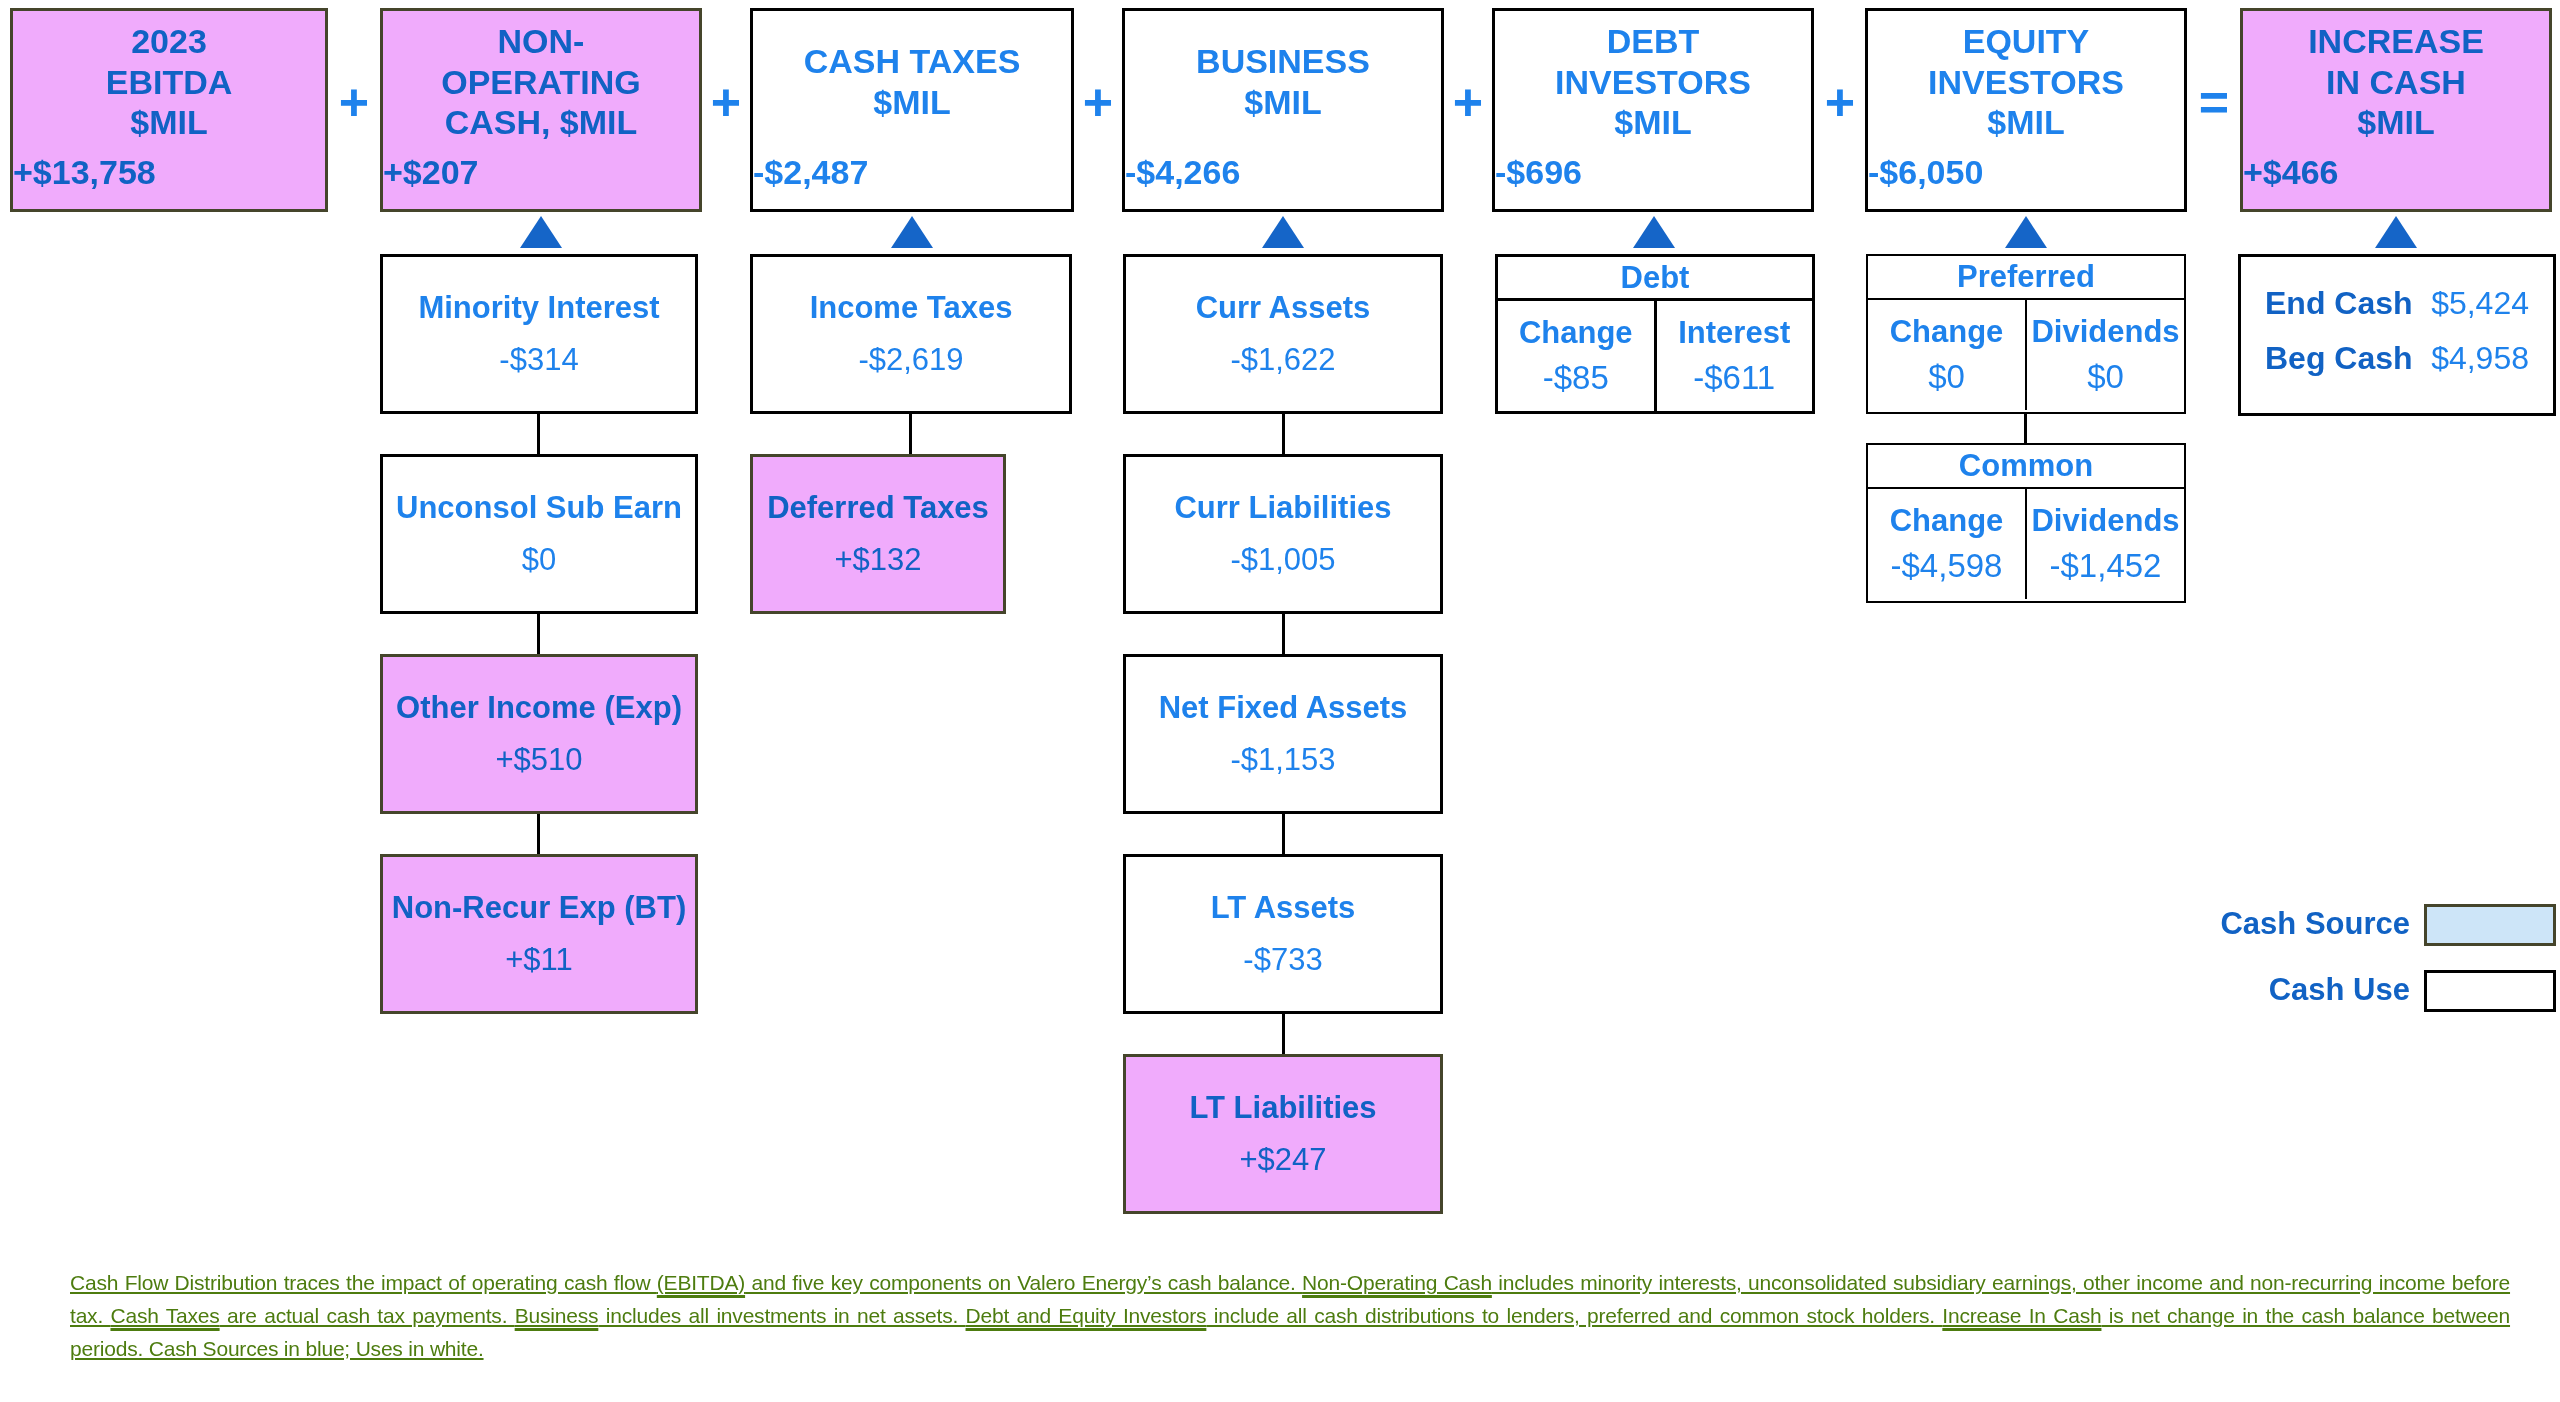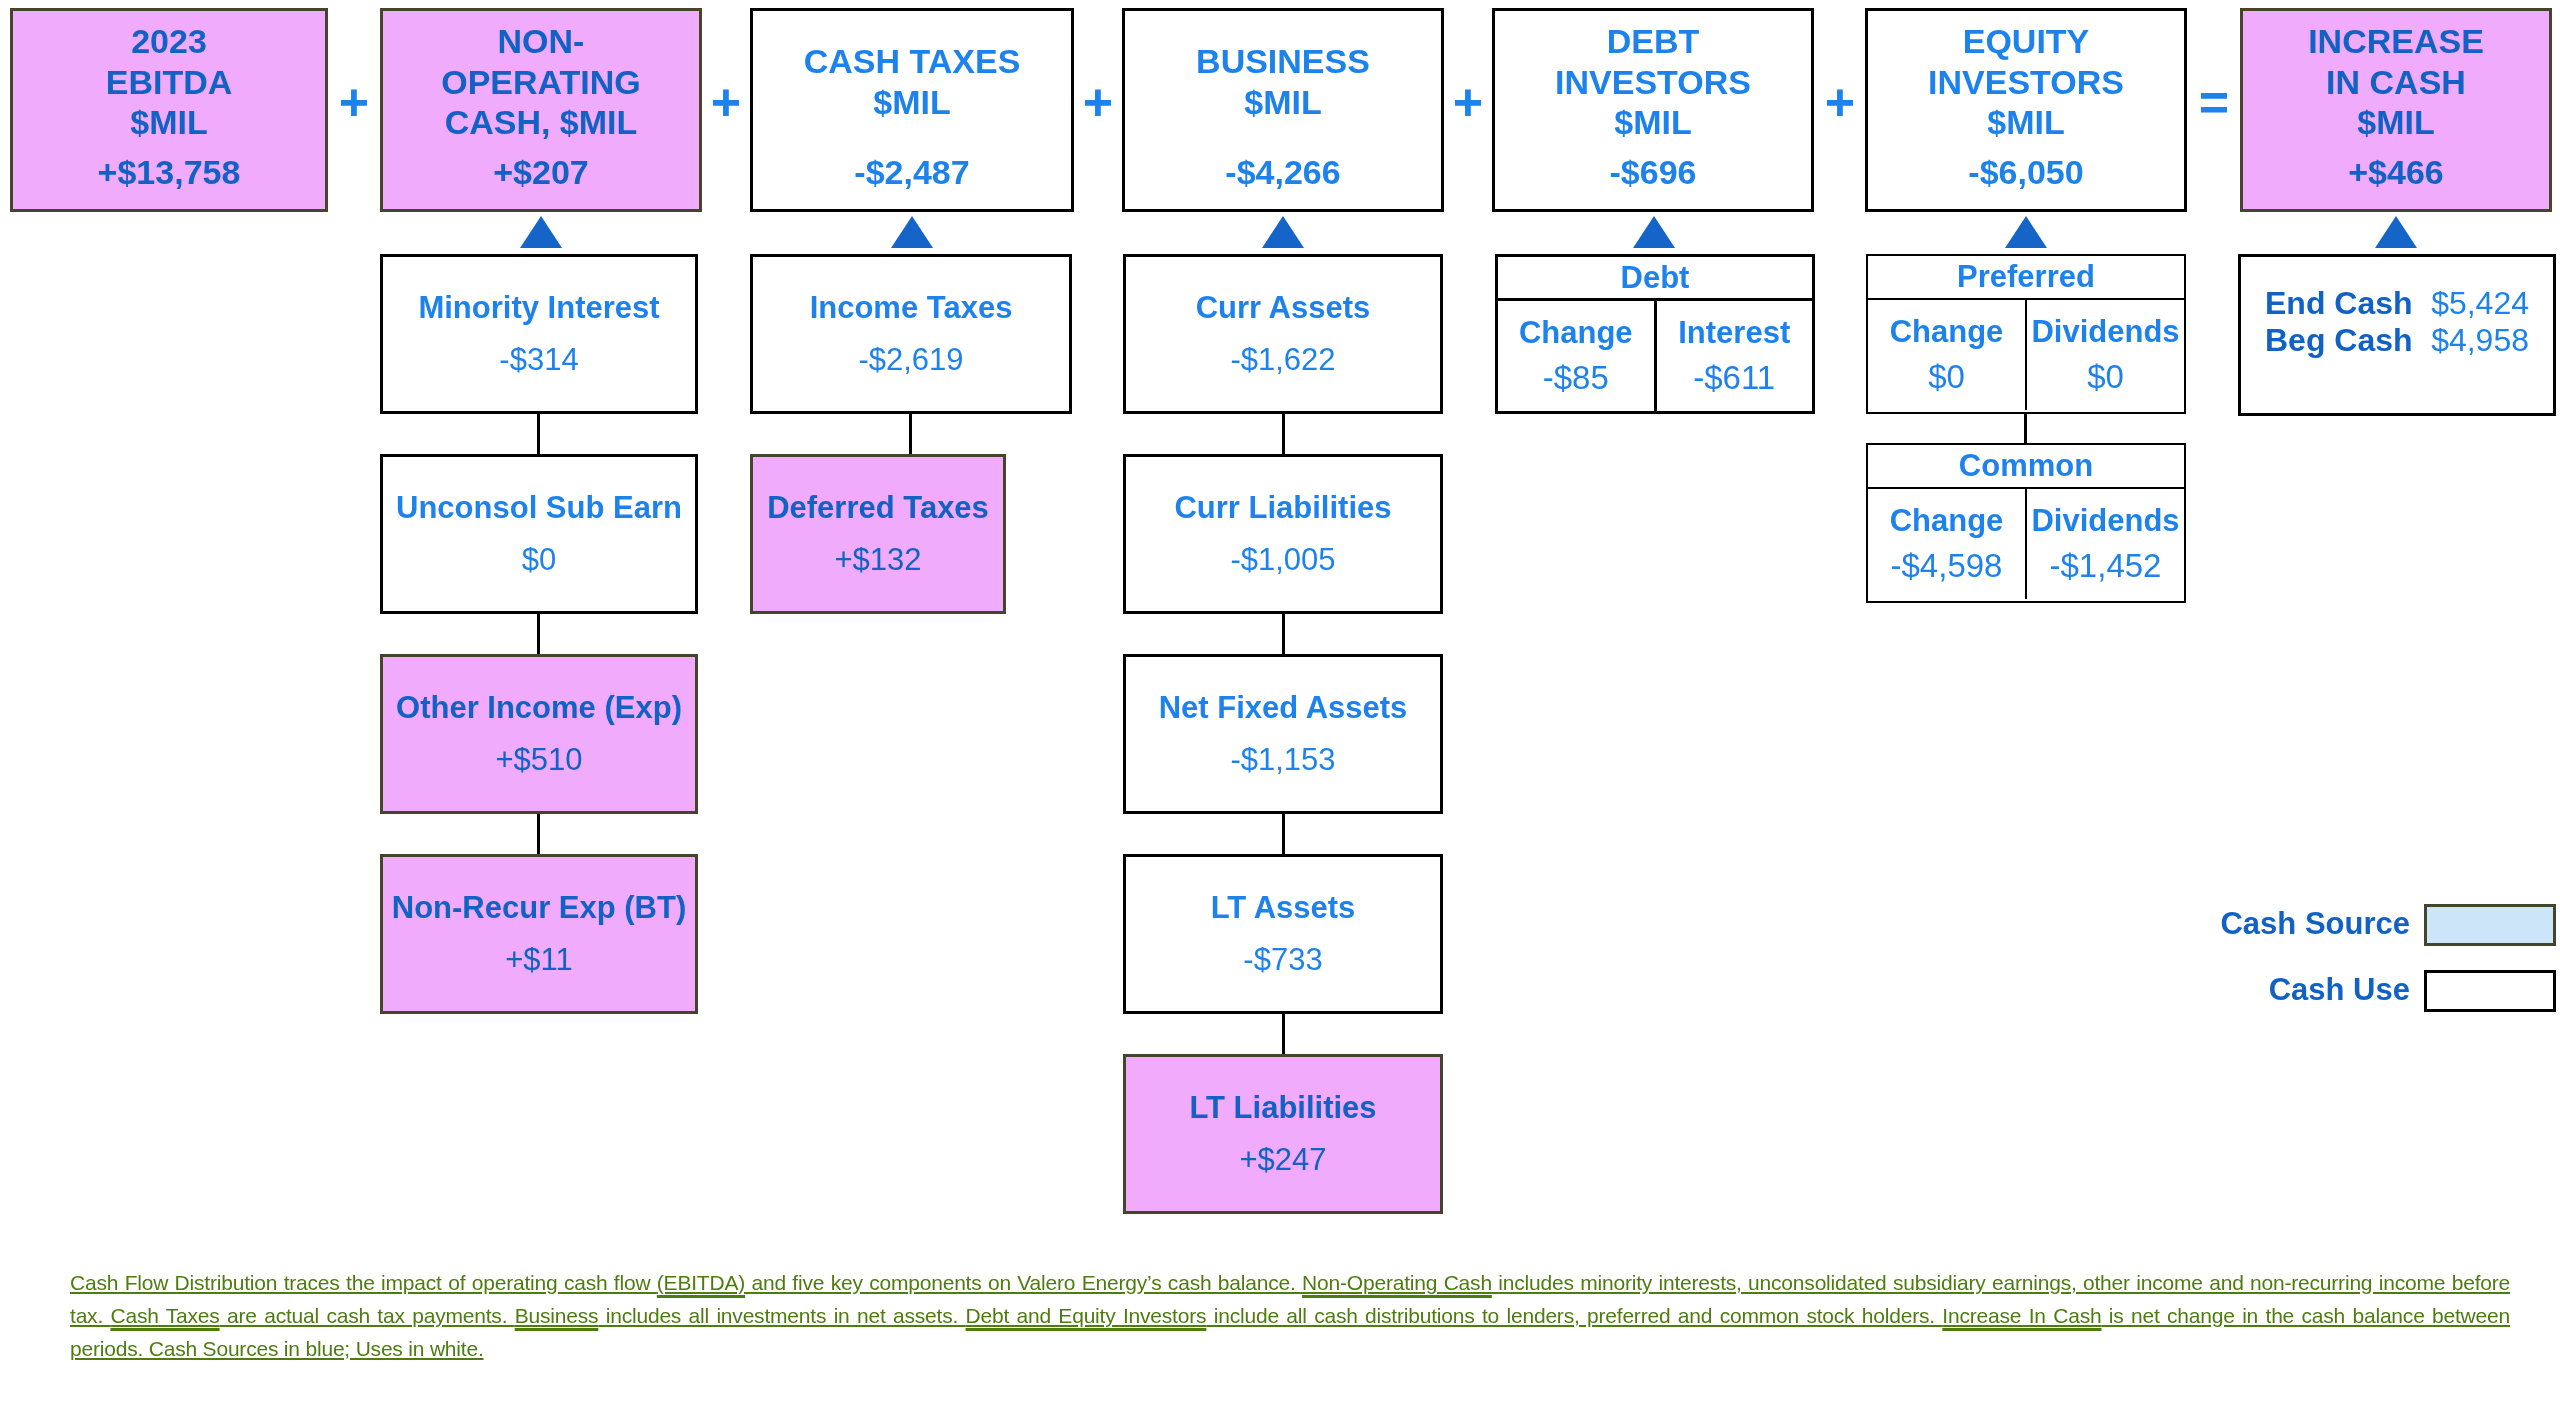--- a/index.html
+++ b/index.html
@@ -8,21 +8,21 @@
 
   .box { position:absolute; box-sizing:border-box; }
   .src { background:#f0abfc; border:3px solid #45452b; }
   .use { background:#ffffff; border:3px solid #000000; }
 
   
   .top { top:8px; height:204px; display:flex; flex-direction:column; }
   .btitle { flex:1; display:flex; align-items:center; justify-content:center;
             text-align:center; white-space:pre-line; font-weight:bold;
             font-size:34px; line-height:1.2; }
-  .top .bvalue { height:56px; text-align:center; font-weight:bold; font-size:34px; }
+  .top .bvalue { height:56px; font-weight:bold; font-size:34px; }
   .src .btitle, .src .bvalue, .src .stitle, .src .svalue { color:#1162c4; }
   .use .btitle, .use .bvalue, .use .stitle, .use .svalue { color:#1e82ec; }
 
   .op { position:absolute; top:72px; width:60px; text-align:center;
         font-size:52px; font-weight:bold; color:#1e82ec; }
 
   .arrow { position:absolute; top:216px; width:0; height:0;
            border-left:21px solid transparent; border-right:21px solid transparent;
            border-bottom:32px solid #1565c8; }
 
@@ -46,21 +46,21 @@
   .tcell { flex:1; display:flex; flex-direction:column; align-items:center;
            justify-content:center; gap:8px; }
   .tcell.first { border-right:3px solid #000; }
   .table.thin .tcell.first { border-right-width:2px; }
   .tlabel { font-weight:bold; font-size:31px; color:#1e82ec; }
   .tvalue { font-size:33px; color:#1e82ec; }
 
   
   .cashbox { position:absolute; box-sizing:border-box; background:#fff;
              border:3px solid #000; padding:28px 24px 0; display:flex;
-             flex-direction:column; }
+             flex-direction:column; gap:18px; }
   .crow { display:flex; justify-content:space-between; }
   .clabel { font-weight:bold; font-size:32px; color:#1162c4; }
   .cvalue { font-size:32px; color:#1e82ec; }
 
   
   .legend-label { position:absolute; width:330px; text-align:right;
                   font-weight:bold; font-size:31px; color:#1162c4; }
   .legend-swatch { position:absolute; width:132px; height:42px; box-sizing:border-box; }
   .sw-src { background:#cde5f8; border:3px solid #45452b; }
   .sw-use { background:#fff; border:3px solid #000; }

